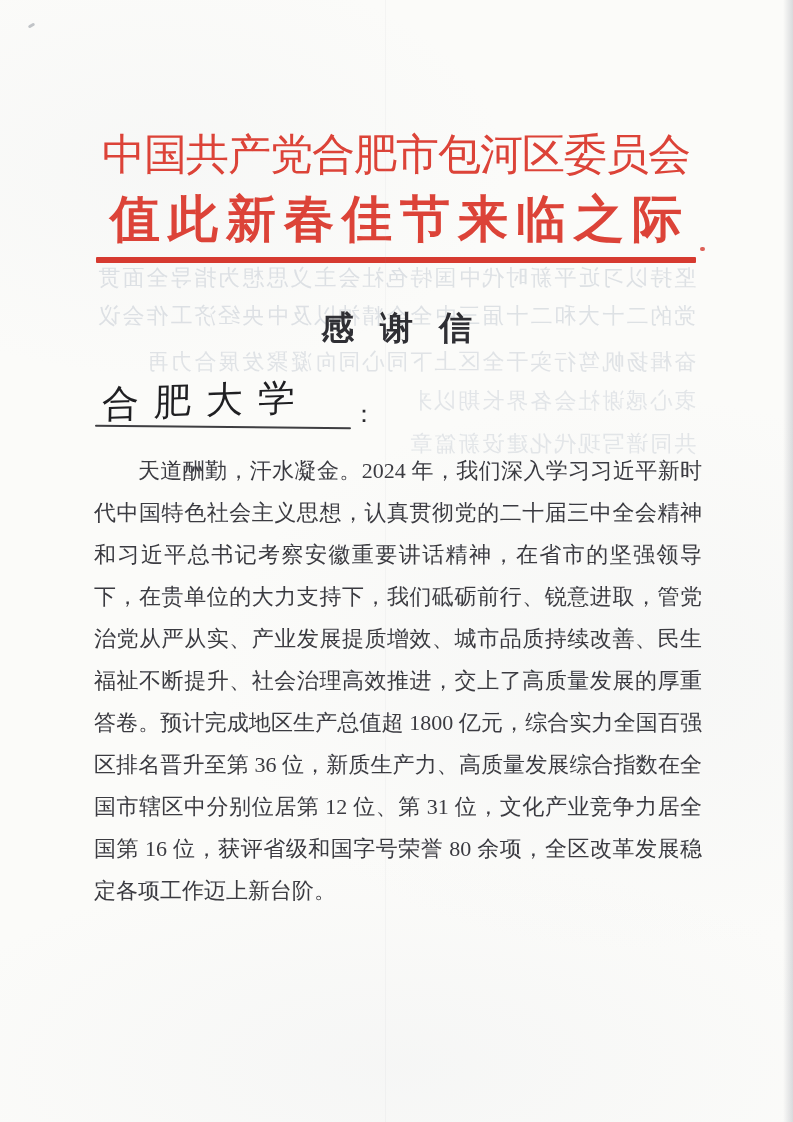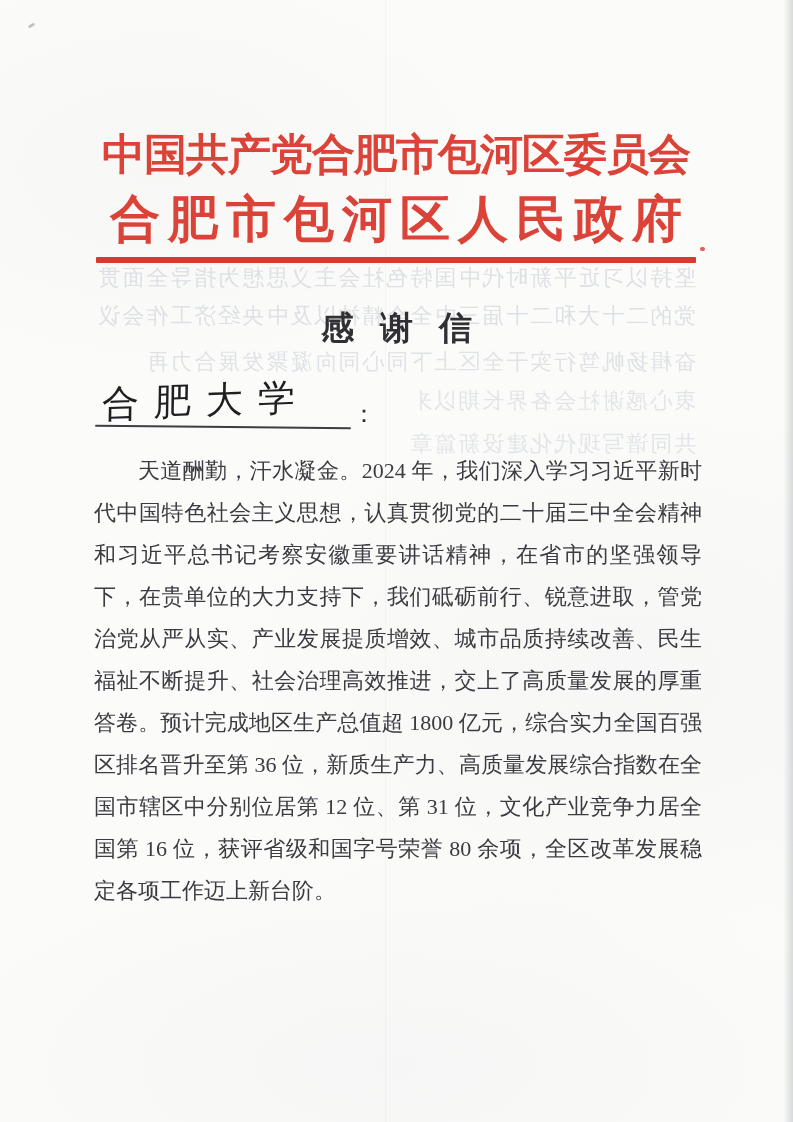--- a/index.html
+++ b/index.html
@@ -32,21 +32,21 @@
   .g1 { top:263px; left:96px;  width:600px; }
   .g2 { top:301px; left:96px;  width:600px; }
   .g3 { top:347px; left:150px; width:546px; opacity:0.5; }
   .g4 { top:386px; left:420px; width:276px; opacity:0.45; }
   .g5 { top:429px; left:380px; width:316px; opacity:0.45; }
 
   
   .letterhead { position:absolute; left:96px; top:0; width:600px; text-align:center; }
   .lh1 {
     position:absolute; top:130px; left:0; width:600px;
-    font-size:43px; line-height:50px; font-weight:700;
+    font-size:43px; line-height:50px; font-weight:400;
     letter-spacing:-1px; color:#dc4338;
     white-space:nowrap;
   }
   .lh2 {
     position:absolute; top:190px; left:0; width:600px;
     font-size:50px; line-height:58px; font-weight:900;
     letter-spacing:8px; text-indent:8px; color:#dc4338;
     white-space:nowrap;
   }
   .red-rule {
@@ -116,21 +116,21 @@
 <div class="page">
 
   <div class="ghost g1">坚持以习近平新时代中国特色社会主义思想为指导全面贯彻落实</div>
   <div class="ghost g2">党的二十大和二十届三中全会精神以及中央经济工作会议部署要求</div>
   <div class="ghost g3">奋楫扬帆笃行实干全区上下同心同向凝聚发展合力再创佳绩</div>
   <div class="ghost g4">衷心感谢社会各界长期以来关心支持</div>
   <div class="ghost g5">共同谱写现代化建设新篇章</div>
 
   <header class="letterhead">
     <div class="lh1">中国共产党合肥市包河区委员会</div>
-    <div class="lh2">合肥市包河区人民政府</div>
+    <div class="lh2">值此新春佳节来临之际</div>
     <div class="red-rule"></div>
   </header>
   <div class="red-speck"></div>
 
   <h1 class="title">感谢信</h1>
 
   <span class="hand">合肥大学</span>
   <div class="salutation-underline"></div>
   <span class="salutation-colon">：</span>
 

